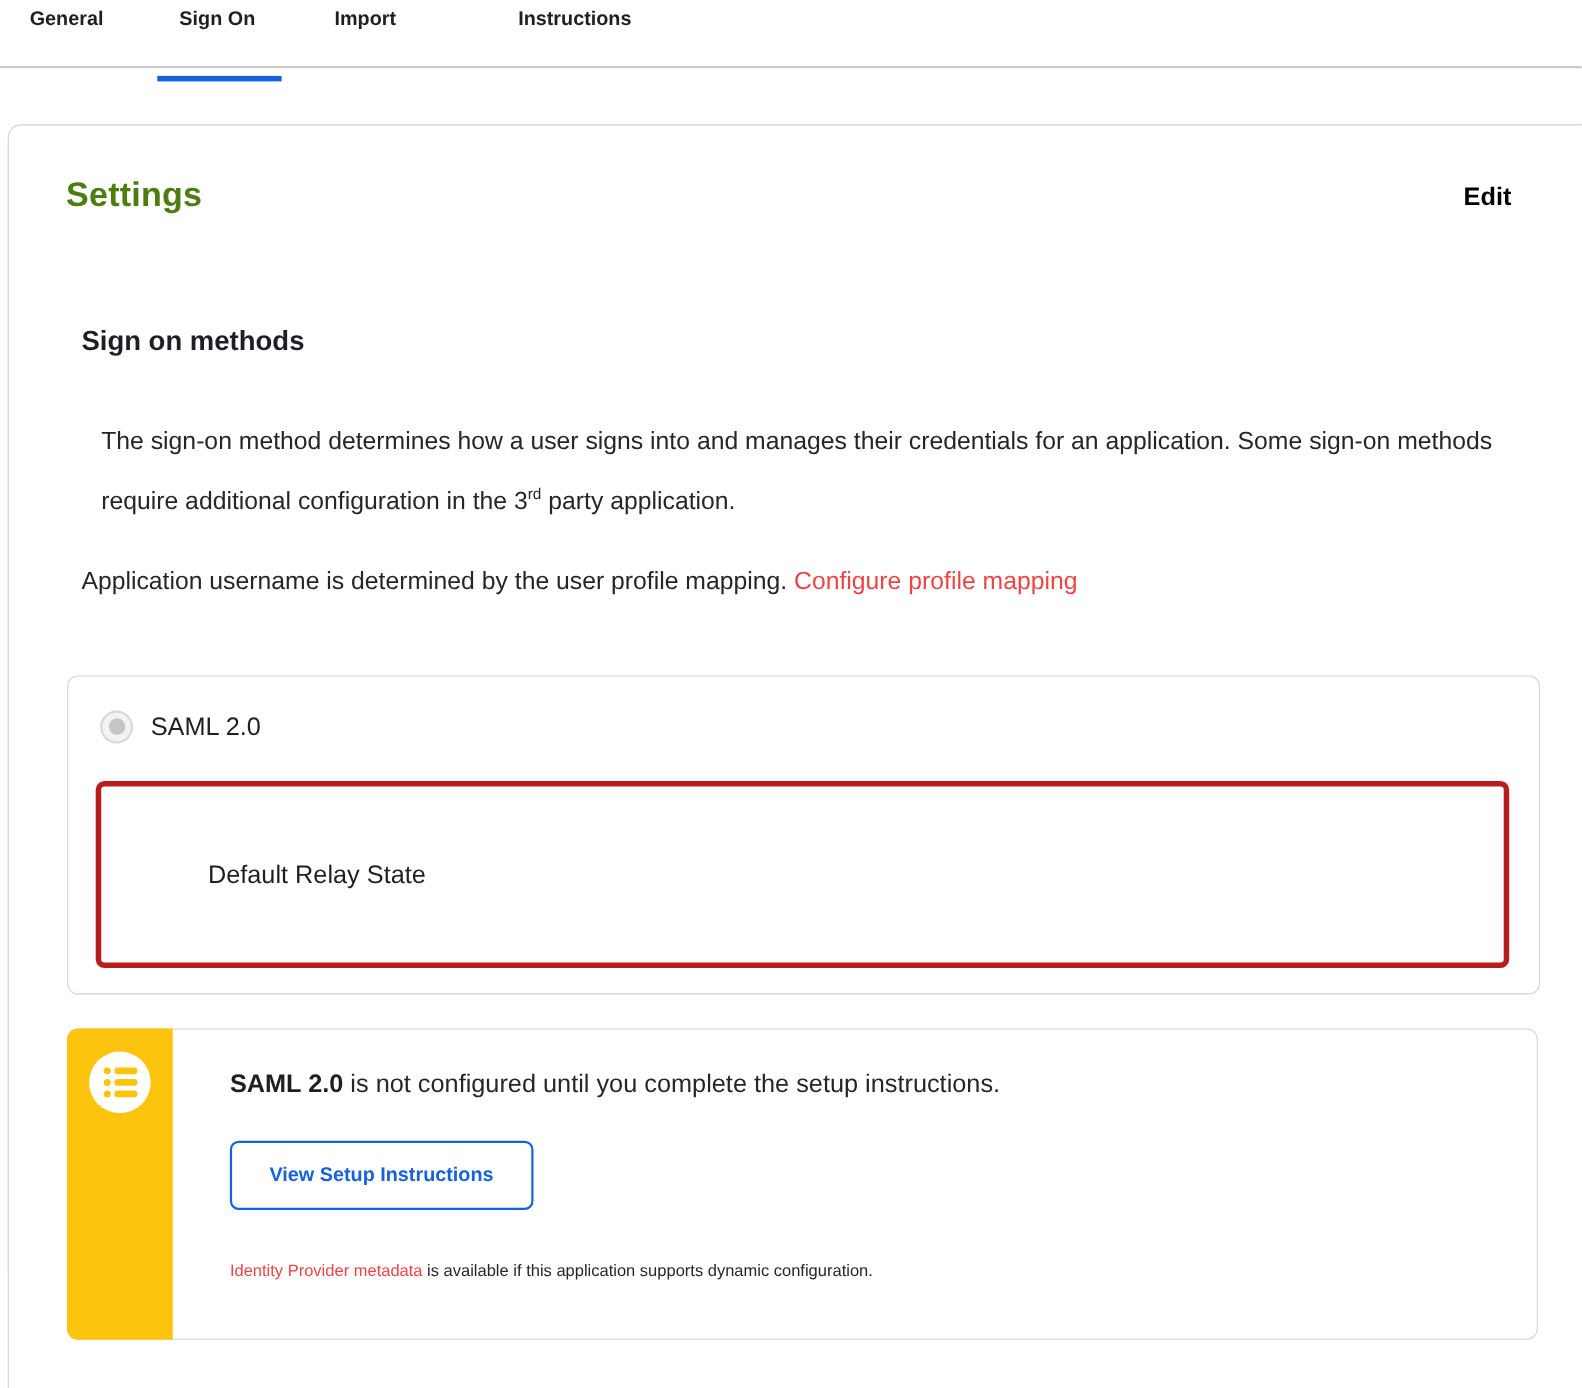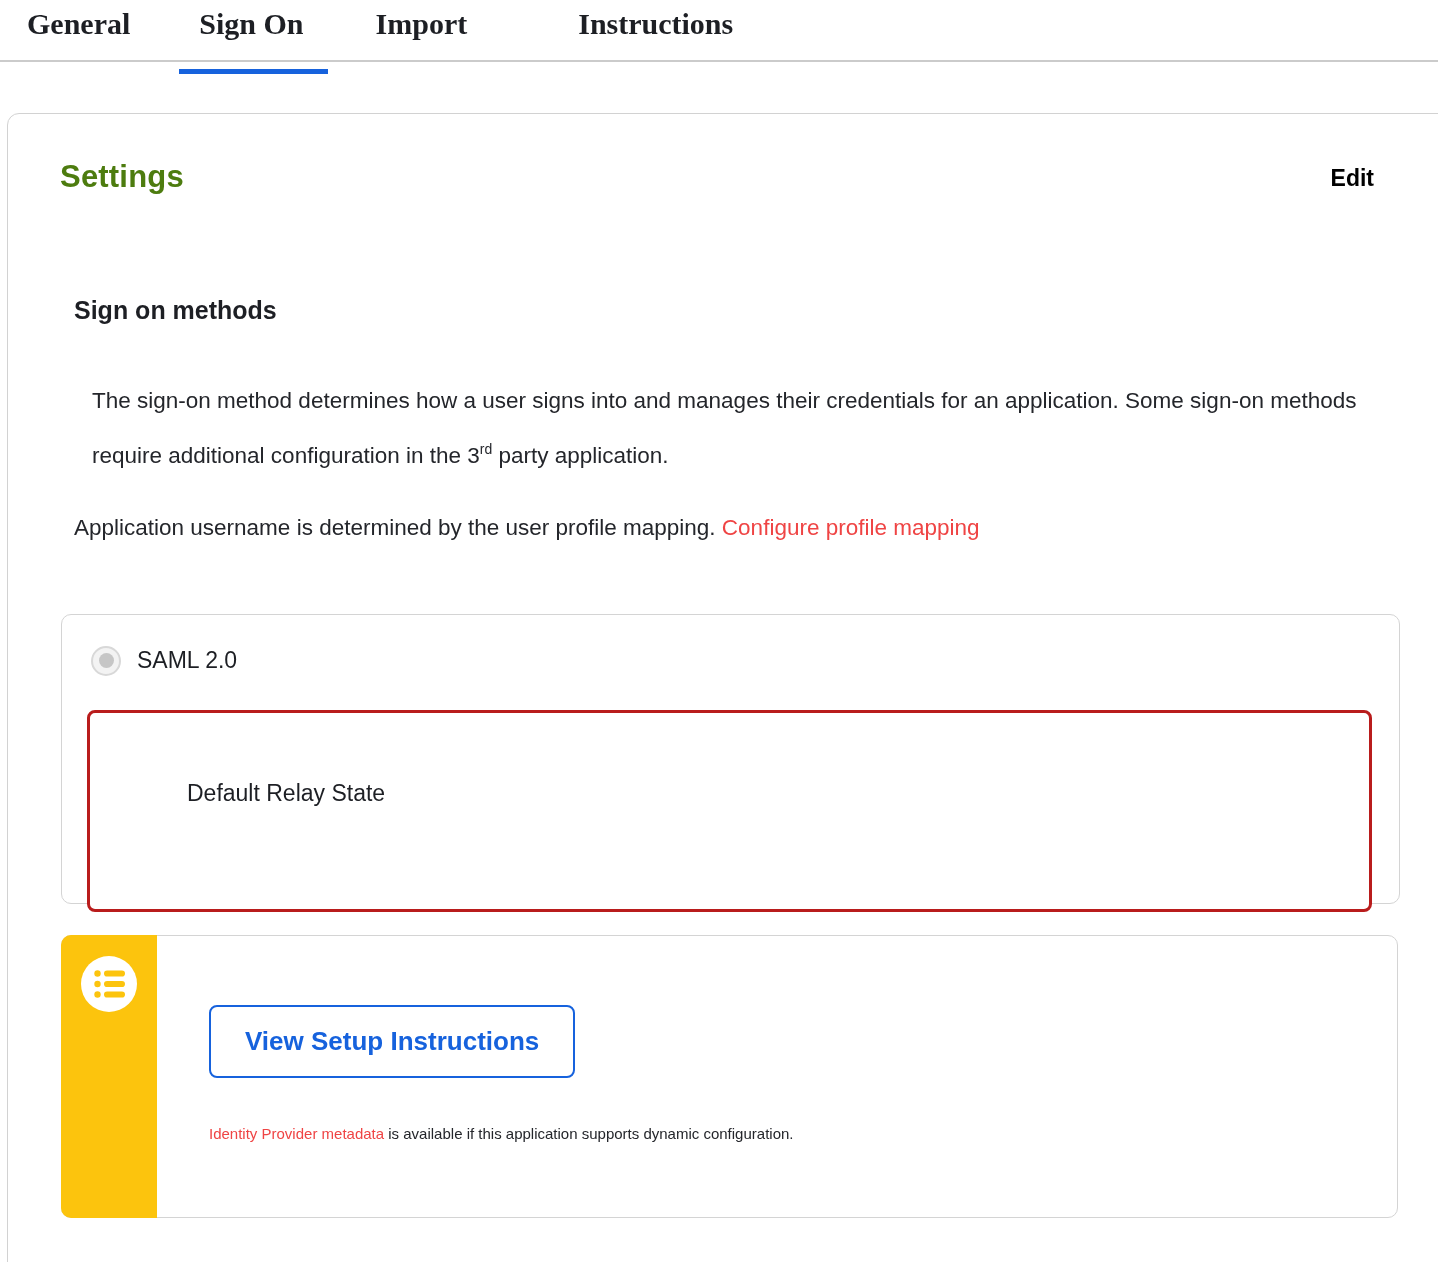--- a/index.html
+++ b/index.html
@@ -17,26 +17,25 @@
     height: 62px;
     border-bottom: 2px solid #cbcbcb;
     padding-left: 27px;
     display: flex;
     align-items: flex-start;
   }
   .tab {
     position: relative;
     height: 72px;
     padding-top: 7px;
-    font-size: 30px;
+    font-size: 18px;
     font-weight: bold;
     color: #1d1f24;
     cursor: pointer;
     white-space: nowrap;
-    font-family: Liberation Serif, serif;
   }
   .tab-general    { margin-right: 69px; }
   .tab-signon     { margin-right: 72px; }
   .tab-import     { margin-right: 111px; }
   .tab.active::after {
     content: "";
     position: absolute;
     left: -20px; right: -24px;
     bottom: -2px;
     height: 5px;
@@ -135,22 +134,22 @@
     background: #c6c6c6;
   }
   .radio-label {
     margin-left: 16px;
     font-size: 23px;
     color: #1d1f24;
   }
   .relay-box {
     margin: 34px 0 0 25px;
     width: 1285px;
-    height: 202px;
-    border: 3px solid #b91c1c;
+    height: 170px;
+    border: 5px solid #b91c1c;
     border-radius: 8px;
     background: #ffffff;
   }
   .relay-label {
     padding: 67px 0 0 97px;
     font-size: 23px;
     color: #1d1f24;
   }
 
   
@@ -185,21 +184,21 @@
   .warning-line b { color: #1d1f24; }
 
   .setup-btn {
     display: inline-block;
     margin-top: 36px;
     padding: 19px 34px;
     border: 2px solid #1662dd;
     border-radius: 8px;
     background: #ffffff;
     color: #1662dd;
-    font-size: 26px;
+    font-size: 18px;
     font-weight: bold;
     font-family: inherit;
     cursor: pointer;
   }
 
   .metadata-line {
     margin-top: 40px;
     font-size: 15px;
     line-height: 32px;
     color: #24262b;
@@ -246,20 +245,21 @@
           <circle cx="17.5" cy="18.5" r="3.2" fill="#fcc40d"></circle>
           <rect x="24" y="15.4" width="21" height="6.2" rx="3.1" fill="#fcc40d"></rect>
           <circle cx="17.5" cy="29" r="3.2" fill="#fcc40d"></circle>
           <rect x="24" y="25.9" width="21" height="6.2" rx="3.1" fill="#fcc40d"></rect>
           <circle cx="17.5" cy="39.5" r="3.2" fill="#fcc40d"></circle>
           <rect x="24" y="36.4" width="21" height="6.2" rx="3.1" fill="#fcc40d"></rect>
         </svg>
       </span>
     </div>
     <div class="warning-content">
+      <div class="warning-line"><b>SAML 2.0</b><span> is not configured until you complete the setup instructions.</span></div>
 
       <button class="setup-btn">View Setup Instructions</button>
 
       <div class="metadata-line"><a class="text-link">Identity Provider metadata</a><span> is available if this application supports dynamic configuration.</span></div>
     </div>
   </div>
 
 </section>
 
 </body></html>

